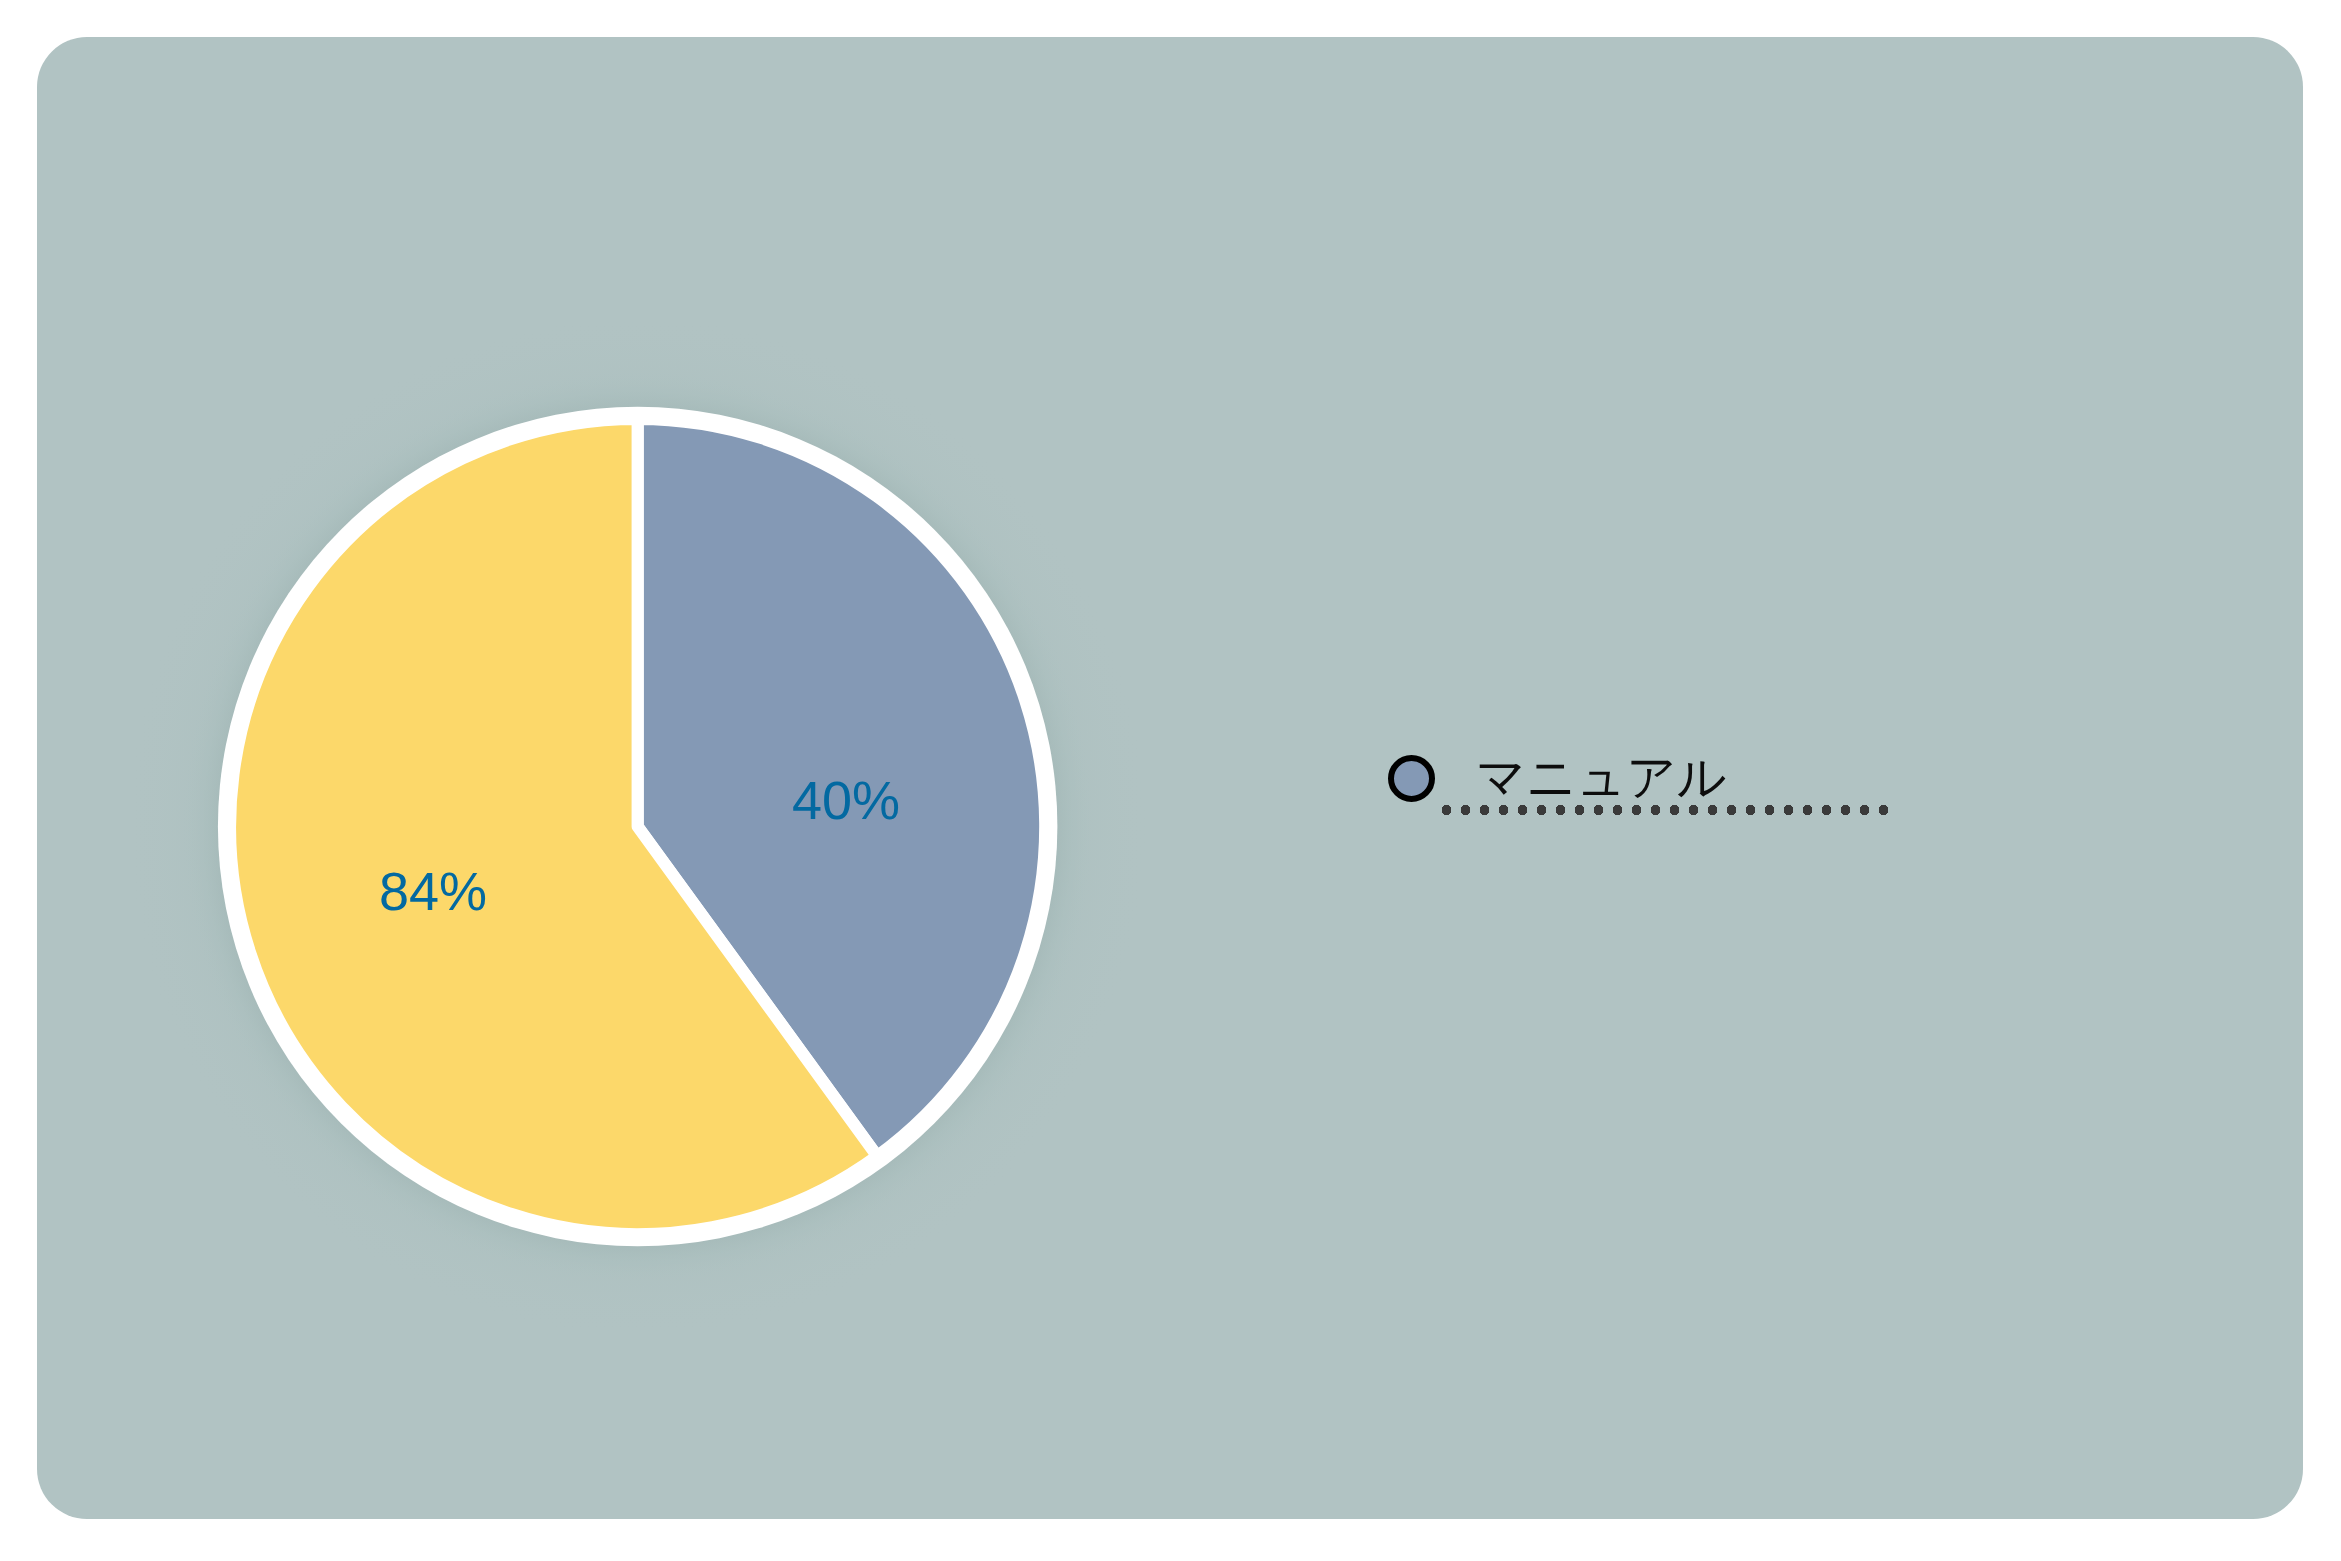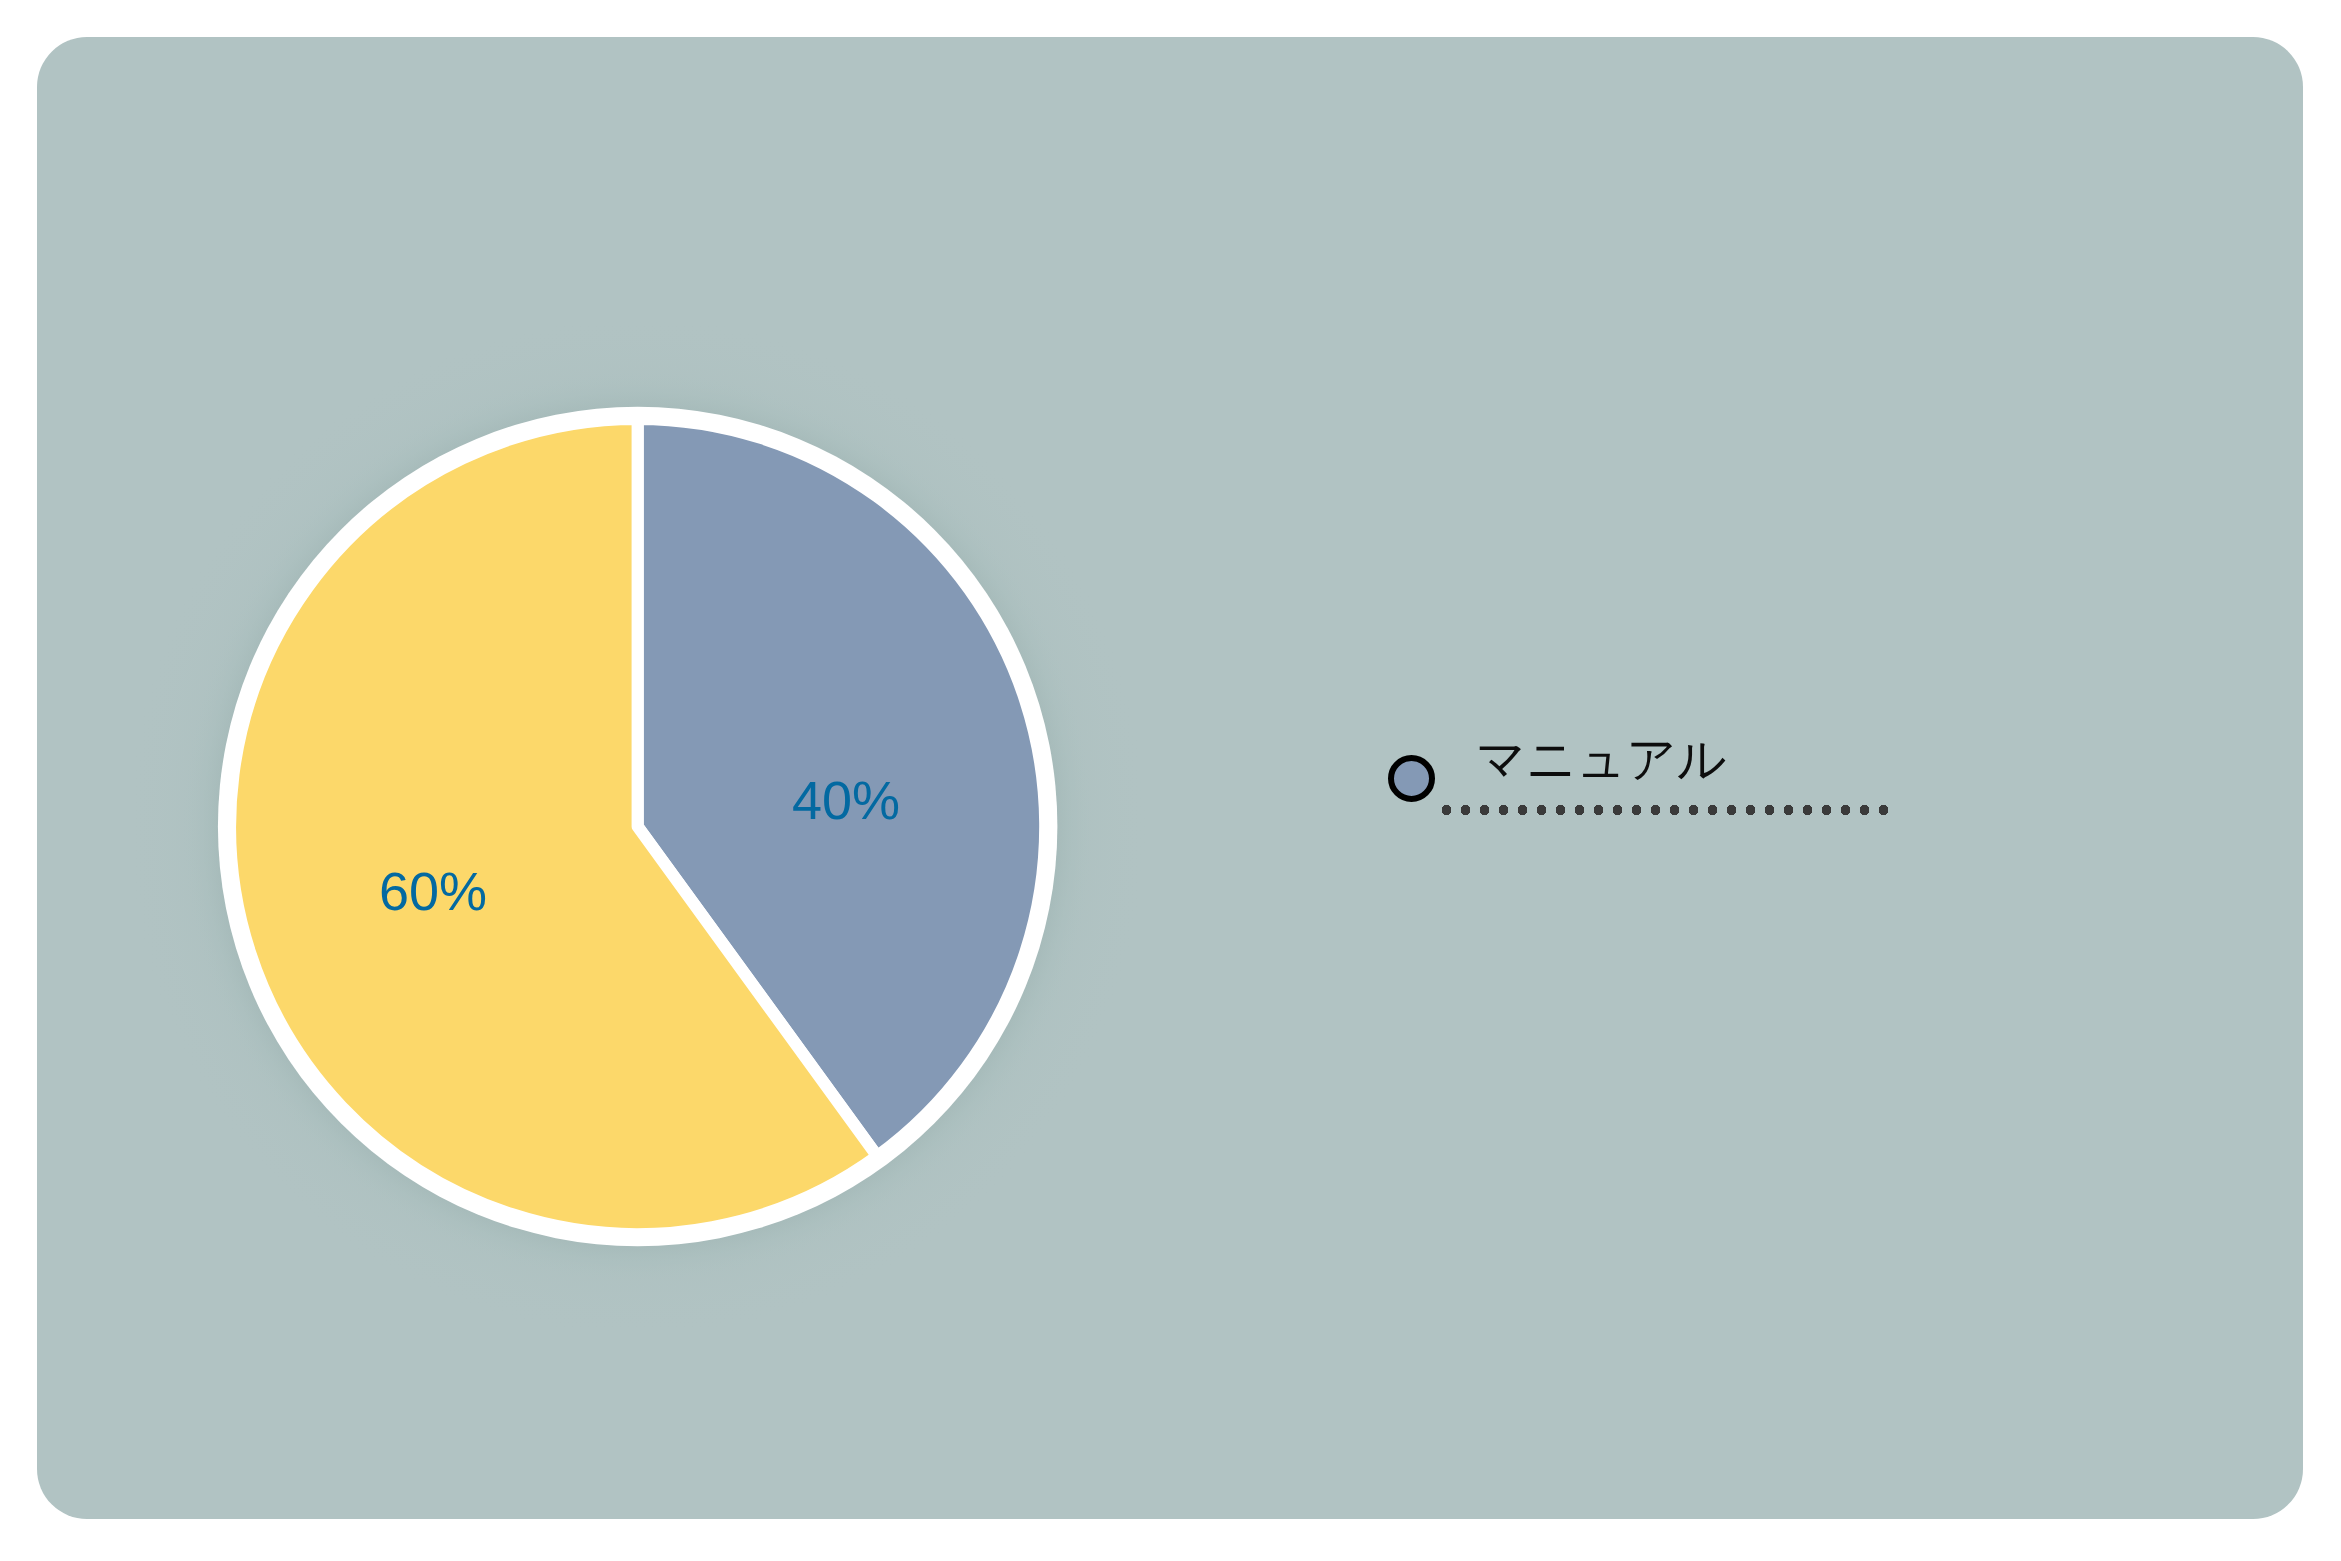--- a/index.html
+++ b/index.html
@@ -82,21 +82,21 @@
     top: 26px;
     width: 35px;
     height: 35px;
     border-radius: 50%;
     border: 6px solid #000000;
     box-sizing: content-box;
   }
   .legend-text {
     position: absolute;
     left: 88px;
-    top: 2px;
+    top: 20px;
     font-size: 49px;
     color: #0d0d0d;
     font-family: "Liberation Sans", "DejaVu Sans", sans-serif;
     white-space: nowrap;
     line-height: 1.15;
   }
   .legend-leader {
     position: absolute;
     left: 49px;
     top: 76px;
@@ -139,21 +139,21 @@
 
       <circle cx="735" cy="953" r="484" fill="#ffffff"></circle>
 
       <path id="slice-0" d="M 735 953 L 735.00 483.00 A 470 470 0 0 1 1011.26 1333.24 Z" fill="#8499b5" stroke="#ffffff" stroke-width="14" stroke-linejoin="round"></path>
 
       <path id="slice-1" d="M 735 953 L 1011.26 1333.24 A 470 470 0 1 1 735.00 483.00 Z" fill="#fcd86a" stroke="#ffffff" stroke-width="14" stroke-linejoin="round"></path>
     </svg>
 
     <div class="slice-label" id="label-slice-0">40%</div>
 
-    <div class="slice-label" id="label-slice-1">60%</div>
+    <div class="slice-label" id="label-slice-1">84%</div>
 
     <div id="legend">
 
       <div class="legend-item">
         <span class="legend-marker" id="legend-marker-0" style="background: rgb(132, 153, 181); border-color: rgb(0, 0, 0);"></span>
         <span class="legend-text">マニュアル</span>
         <span class="legend-leader" style="background-image: radial-gradient(circle closest-side, rgb(58, 58, 58) 100%, transparent 100%);"></span>
       </div>
 
 

